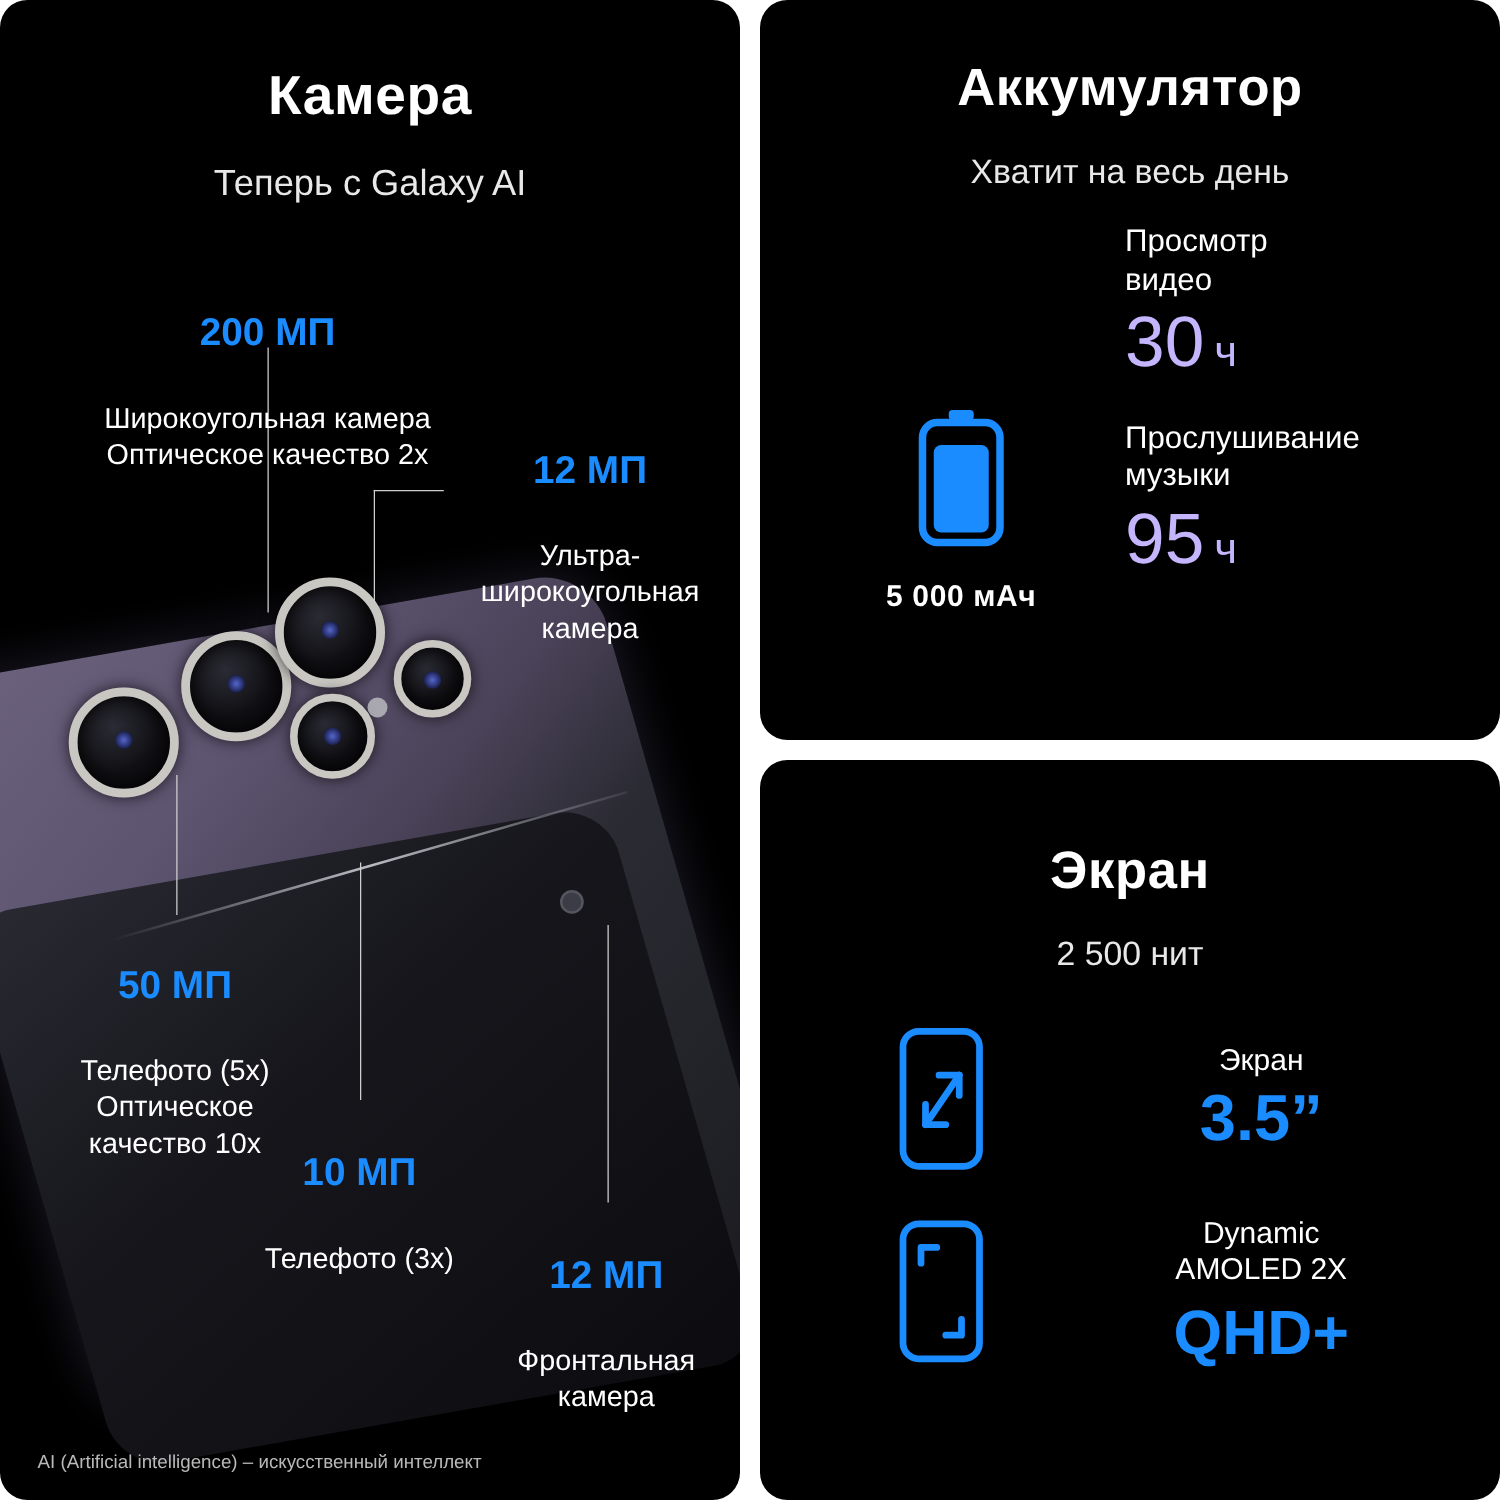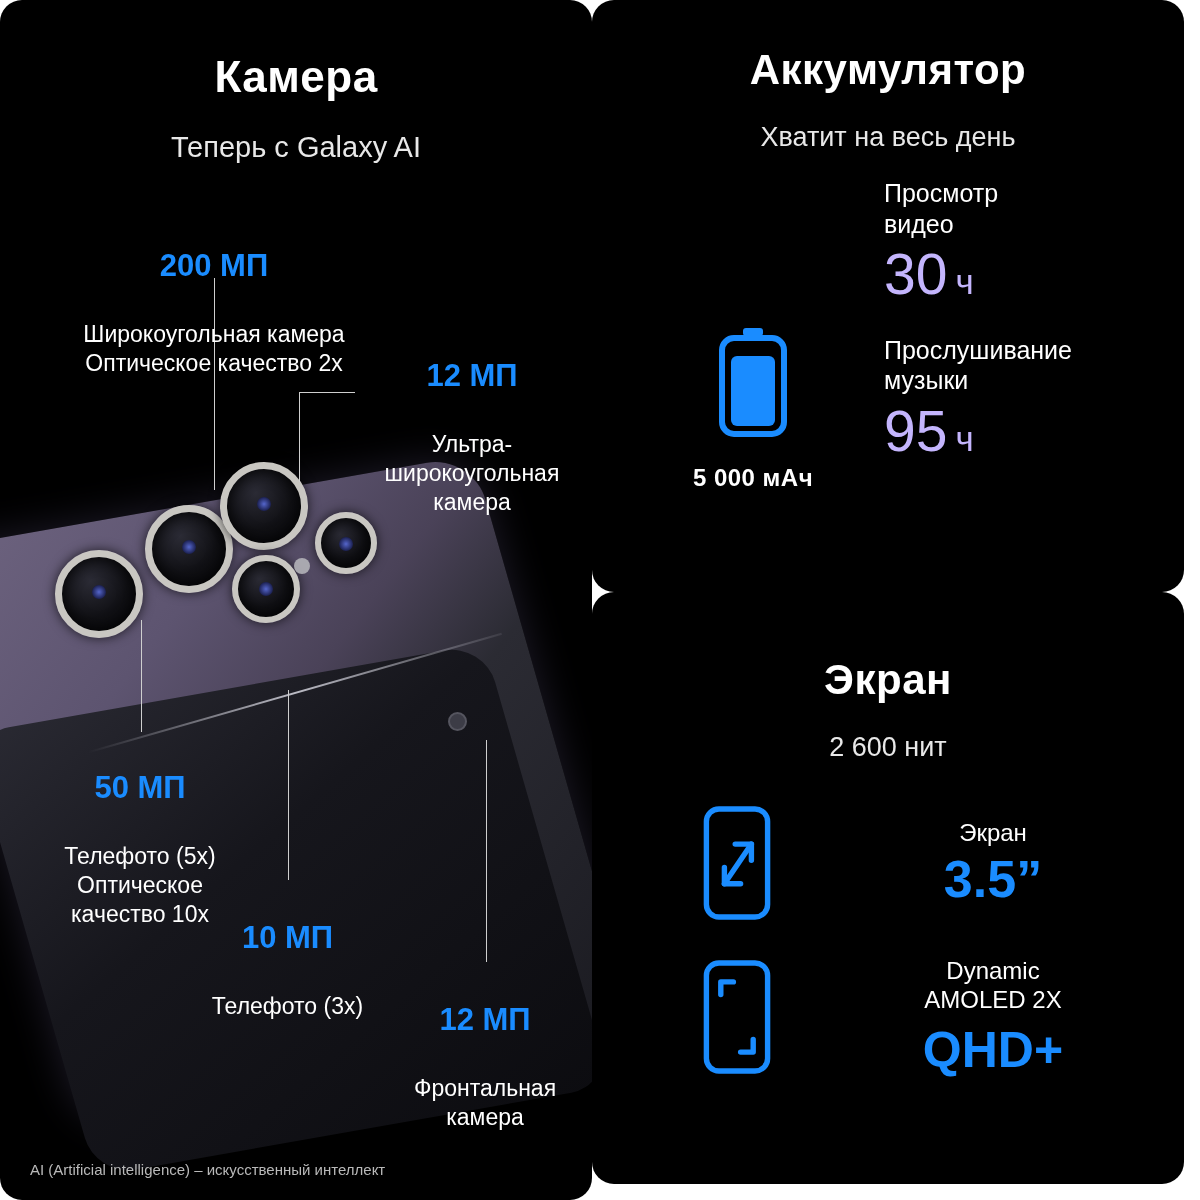--- a/index.html
+++ b/index.html
@@ -14,20 +14,21 @@
     overflow: hidden;
   }
   .page {
     position: relative;
     width: 1168px;
     height: 1200px;
     background: #ffffff;
     display: grid;
     grid-template-columns: 592px 592px;
     grid-template-rows: 592px 592px;
+    gap: 16px;
     padding: 0;
     box-sizing: border-box;
   }
   .panel {
     background: #000000;
     border-radius: 22px;
     position: relative;
     overflow: hidden;
   }
   .panel-camera {
@@ -392,21 +393,21 @@
           <div class="bat-value">
             <span>95</span><span class="unit">ч</span>
           </div>
         </div>
       </div>
     </div>
   </section>
 
   <section class="panel panel-screen">
     <h1 class="title">Экран</h1>
-    <p class="subtitle">2 600 нит</p>
+    <p class="subtitle">2 500 нит</p>
 
     <div class="scr-grid">
 
       <div class="scr-row">
         <div class="scr-ic">
           <svg viewBox="0 0 80 130" width="72" height="118" aria-hidden="true">
             <rect x="6" y="5" width="68" height="120" rx="14" fill="none" stroke="#1a8cff" stroke-width="6"></rect>
             <line x1="26" y1="88" x2="56" y2="44" stroke="#1a8cff" stroke-width="6" stroke-linecap="round"></line>
             <polyline points="26,70 26,88 44,88" fill="none" stroke="#1a8cff" stroke-width="6" stroke-linecap="round" stroke-linejoin="round"></polyline>
             <polyline points="38,44 56,44 56,62" fill="none" stroke="#1a8cff" stroke-width="6" stroke-linecap="round" stroke-linejoin="round"></polyline>

